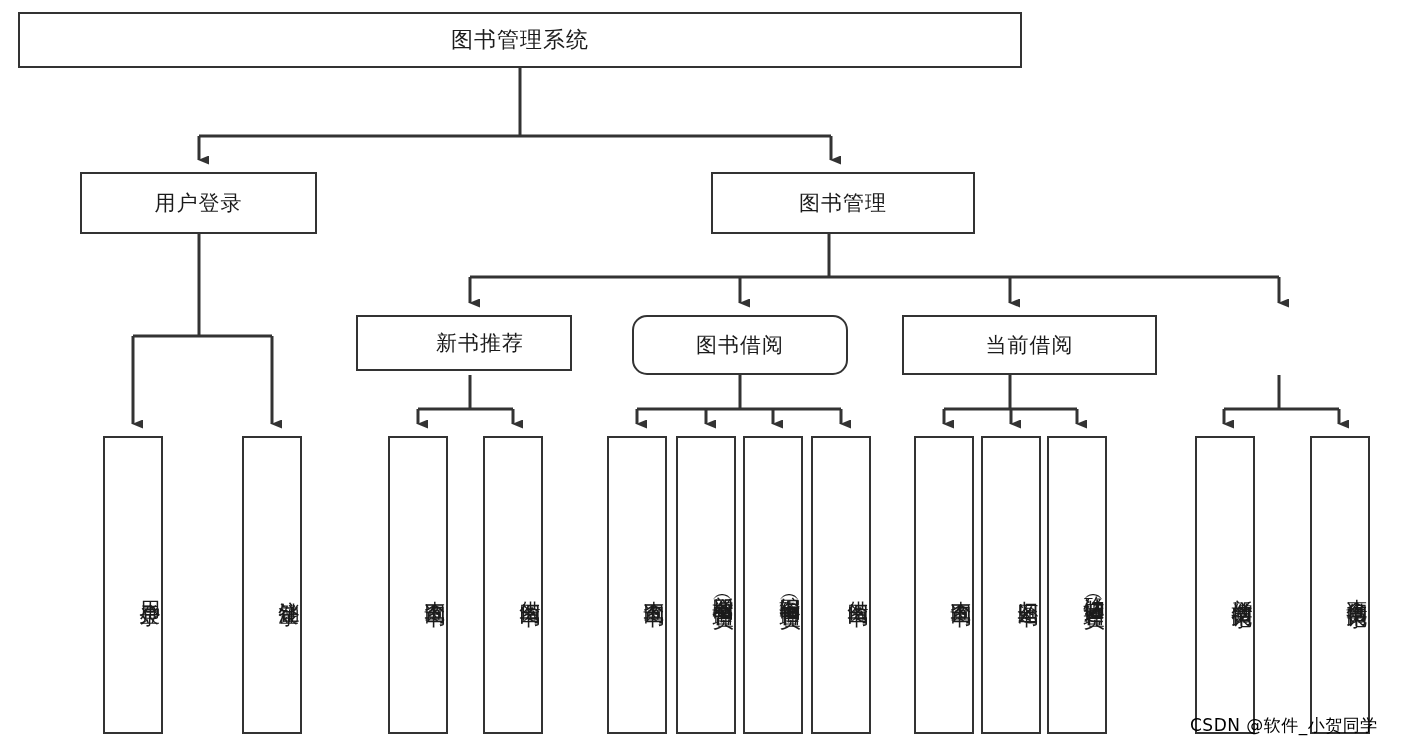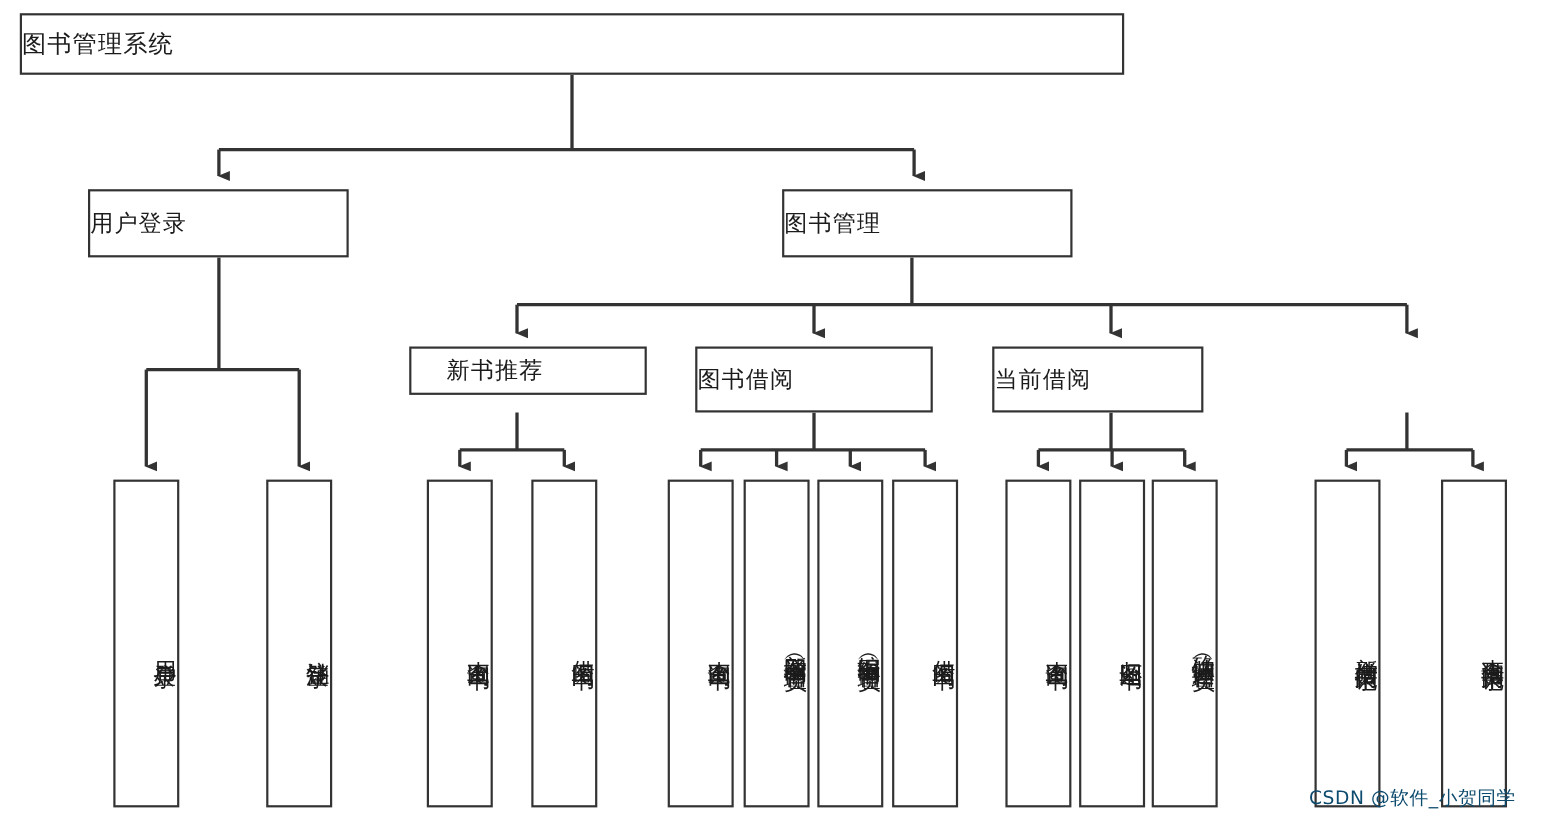--- a/index.html
+++ b/index.html
@@ -1,26 +1,26 @@
 <!DOCTYPE html>
 <html><head>
 <meta charset="utf-8">
 <style>
   html,body{margin:0;padding:0;background:#ffffff;}
   body{font-family:"DejaVu Sans","Liberation Sans",sans-serif;}
   #stage{position:relative;width:1405px;height:747px;background:#ffffff;overflow:hidden;}
   svg#wires{position:absolute;left:0;top:0;width:1405px;height:747px;}
   .node{position:absolute;box-sizing:border-box;background:#ffffff;border:2px solid #333333;
-        display:flex;align-items:center;text-align:center;color:#1b1b1b;}
+        display:flex;align-items:center;justify-content:center;text-align:center;color:#1b1b1b;}
   .node.h{font-size:21px;letter-spacing:1px;}
   .node.root{font-size:22px;letter-spacing:1px;}
   .node.v{writing-mode:vertical-rl;text-orientation:upright;font-size:21px;
           letter-spacing:2px;line-height:1.05;padding-top:6px;align-items:flex-start;justify-content:center;}
   .label{display:block;}
-  .watermark{position:absolute;left:1190px;top:714px;font-size:17px;color:#0c4a6e;
+  .watermark{position:absolute;left:1190px;top:714px;font-size:17px;color:#000000;
              letter-spacing:.5px;white-space:nowrap;}
 </style>
 </head>
 <body>
 
 <div id="stage">
 
   <svg id="wires" viewBox="0 0 1405 747" xmlns="http://www.w3.org/2000/svg">
     <defs>
       <marker id="ah" markerWidth="10" markerHeight="12" refX="4.5" refY="10" orient="auto" markerUnits="userSpaceOnUse">
@@ -75,27 +75,27 @@
     <span class="label">图书管理系统</span>
   </div>
 
   <div class="node h" style="left:80px;top:172px;width:237px;height:62px;">
     <span class="label">用户登录</span>
   </div>
   <div class="node h" style="left:711px;top:172px;width:264px;height:62px;">
     <span class="label">图书管理</span>
   </div>
 
-  <div class="node h" style="left:372px;top:315px;width:216px;height:44px;padding-left:32px;">
+  <div class="node h" style="left:356px;top:315px;width:216px;height:56px;padding-left:32px;">
     <span class="label">新书推荐</span>
   </div>
-  <div class="node h" style="left:632px;top:315px;width:216px;height:60px;">
+  <div class="node h" style="left:632px;top:315px;width:216px;height:60px;border-radius:15px;">
     <span class="label">图书借阅</span>
   </div>
-  <div class="node h" style="left:902px;top:315px;width:192px;height:60px;">
+  <div class="node h" style="left:902px;top:315px;width:255px;height:60px;">
     <span class="label">当前借阅</span>
   </div>
 
   <div class="node v" style="left:103px;top:436px;width:60px;height:298px;">
     <span class="label">用户登录</span>
   </div>
   <div class="node v" style="left:242px;top:436px;width:60px;height:298px;">
     <span class="label">注销登录</span>
   </div>
 

